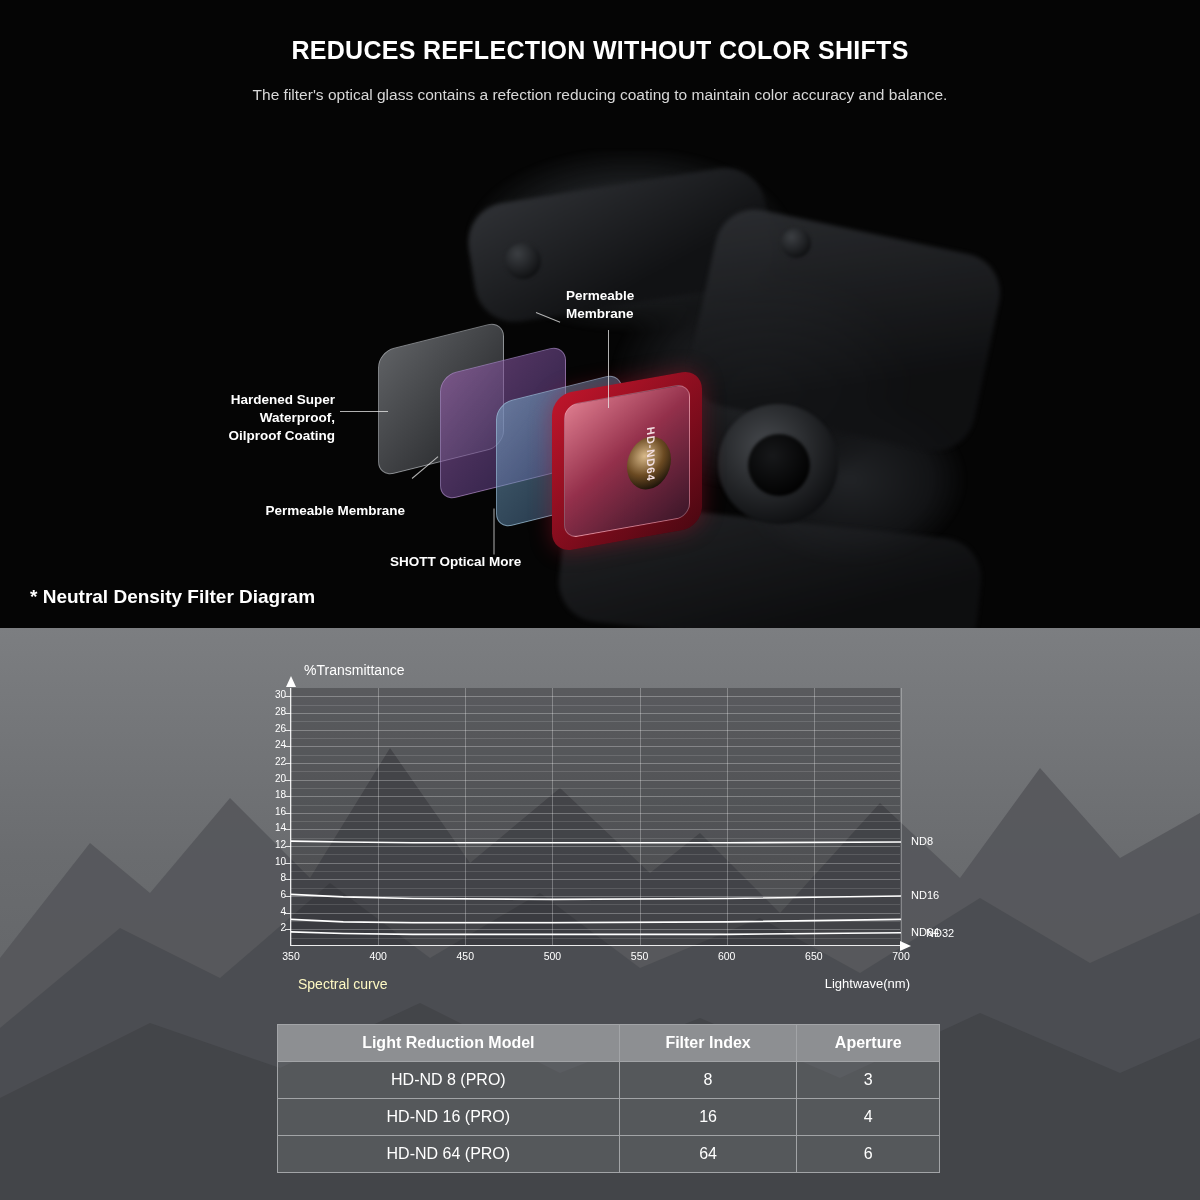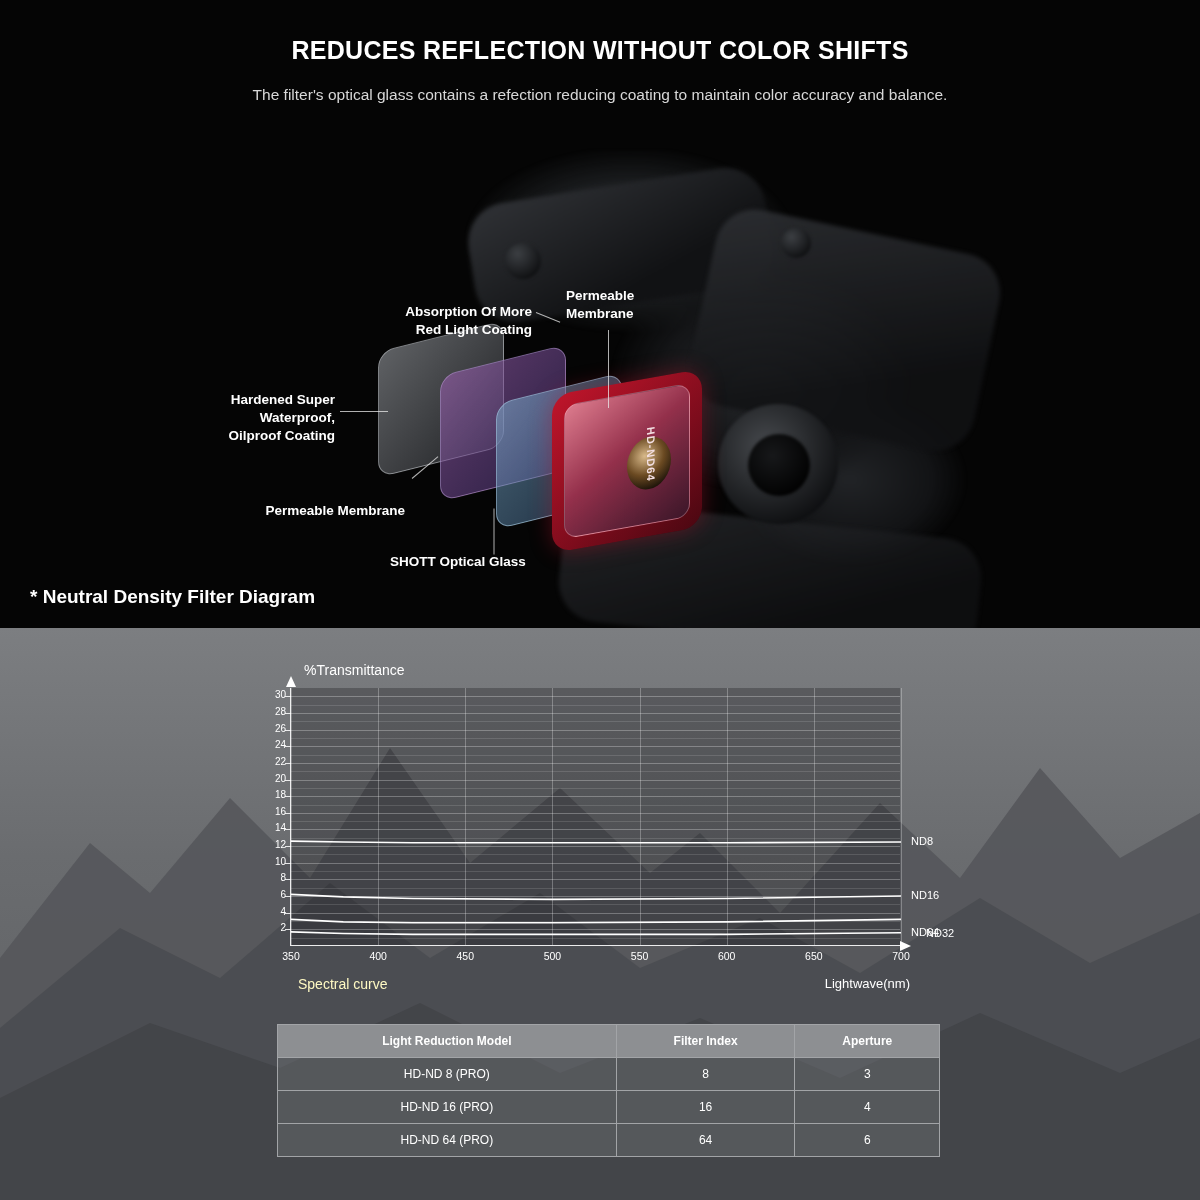--- a/index.html
+++ b/index.html
@@ -251,21 +251,21 @@
 
   
   .table-wrap {
     position: absolute;
     left: 277px; top: 396px;
     width: 663px;
   }
   table {
     width: 100%;
     border-collapse: collapse;
-    font-size: 12px;
+    font-size: 16px;
     color: #ffffff;
     border-radius: 7px;
   }
   thead th {
     background: #8d8f92;
     color: #ffffff;
     font-weight: bold;
     padding: 9px 4px;
     border: 1px solid #a2a4a7;
     text-align: center;
@@ -301,24 +301,20 @@
     <div class="layer lay-purple"></div>
     <div class="layer lay-blue"></div>
 
     <div class="filter-body">
       <div class="filter-inner">
         <div class="filter-lens"></div>
         <div class="filter-text">HD-ND64</div>
       </div>
     </div>
 
-    <div class="callout right" style="left:340px; top:303px; width:192px;">
-      <span style="white-space:pre-line;">Absorption Of More
-Red Light Coating</span>
-    </div>
     <div class="lead" style="left:536px; top:312px; width:26px; transform: rotate(22deg);"></div>
 
     <div class="callout left" style="left:566px; top:287px; width:120px;">
       <span style="white-space:pre-line;">Permeable
 Membrane</span>
     </div>
     <div class="lead" style="left:608px; top:330px; width:1px; height:78px; background:rgba(235,235,235,.75);"></div>
 
     <div class="callout right" style="left:180px; top:391px; width:155px;">
       <span style="white-space:pre-line;">Hardened Super
@@ -326,21 +322,21 @@
 Oilproof Coating</span>
     </div>
     <div class="lead" style="left:340px; top:411px; width:48px;"></div>
 
     <div class="callout right" style="left:200px; top:502px; width:205px;">
       <span>Permeable Membrane</span>
     </div>
     <div class="lead" style="left:412px; top:478px; width:34px; transform: rotate(-40deg);"></div>
 
     <div class="callout left" style="left:390px; top:553px; width:190px;">
-      <span>SHOTT Optical Glass</span>
+      <span>SHOTT Optical More</span>
     </div>
     <div class="lead" style="left:494px; top:508px; width:46px; transform: rotate(90deg); transform-origin:left center;"></div>
 
     <div class="diagram-title">* Neutral Density Filter Diagram</div>
   </div>
 
   <div class="bottom-section">
     <div class="mtn-bg"></div>
     <svg width="1200" height="572" style="position:absolute;left:0;top:0;">
       <polygon points="0,330 90,215 150,265 230,170 310,250 390,120 470,235 560,160 650,245 700,205 780,285 880,175 960,250 1040,140 1120,230 1200,185 1200,572 0,572" fill="#55575b" opacity="0.9"></polygon>

